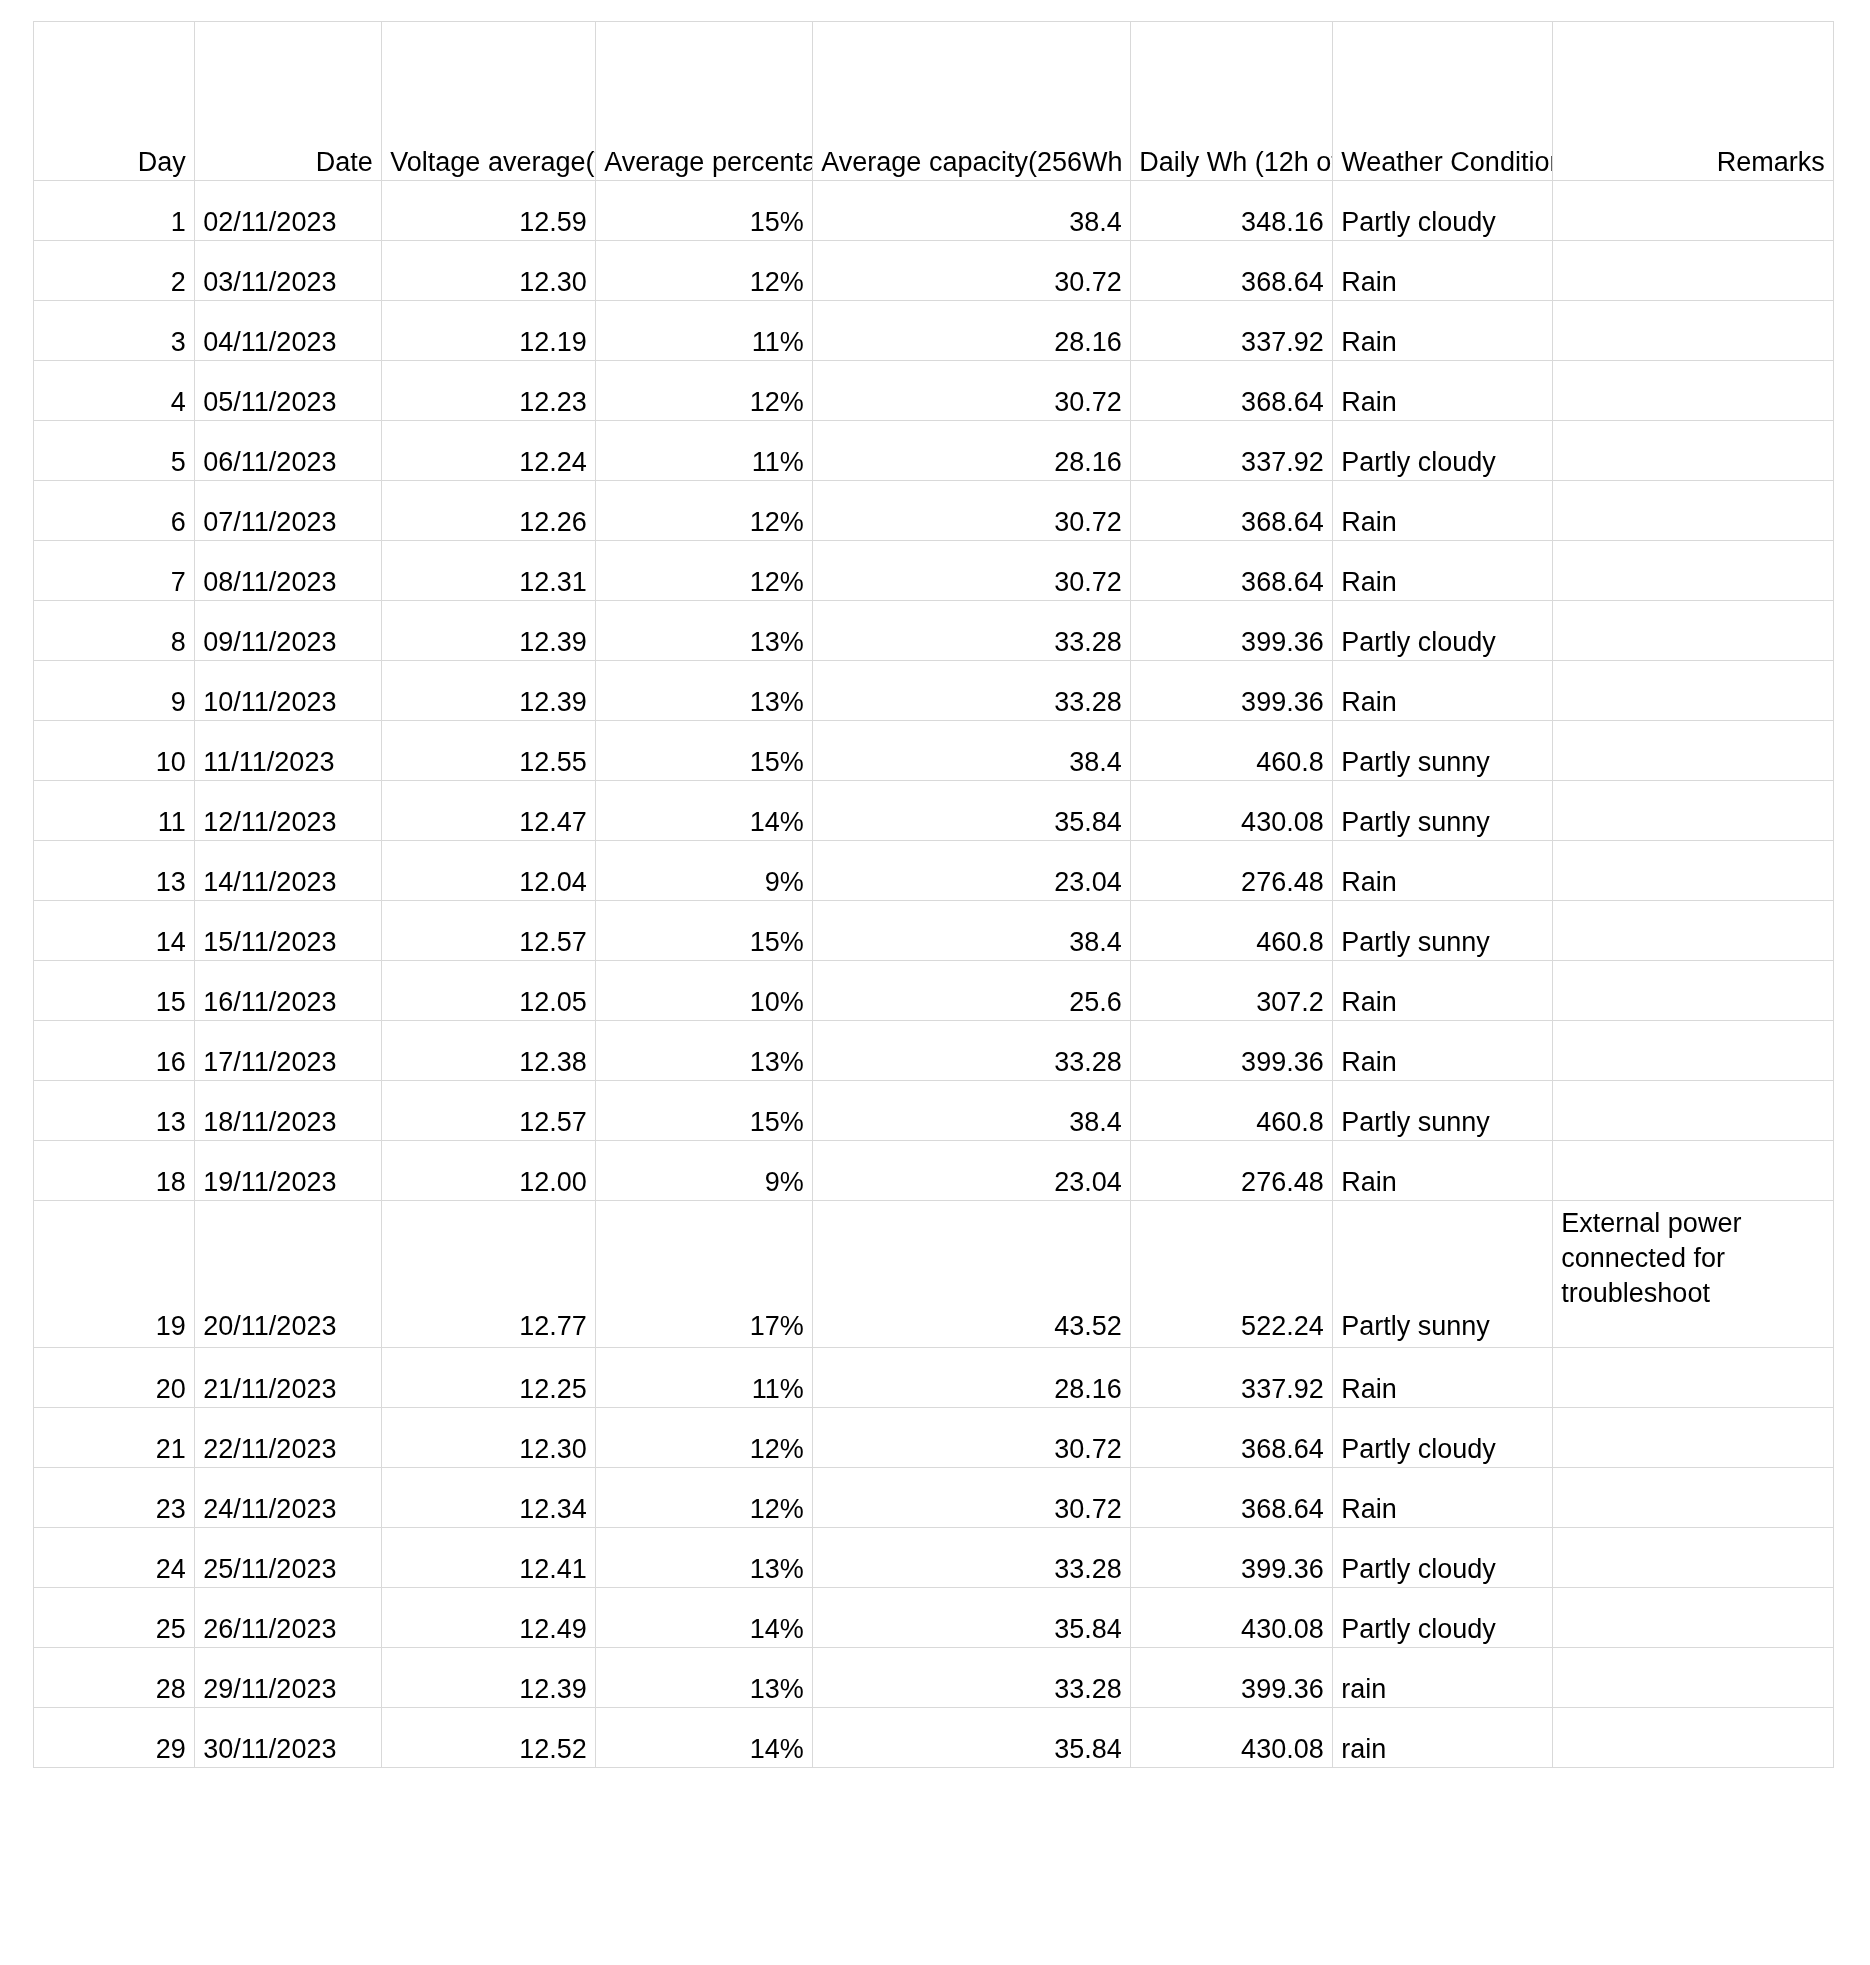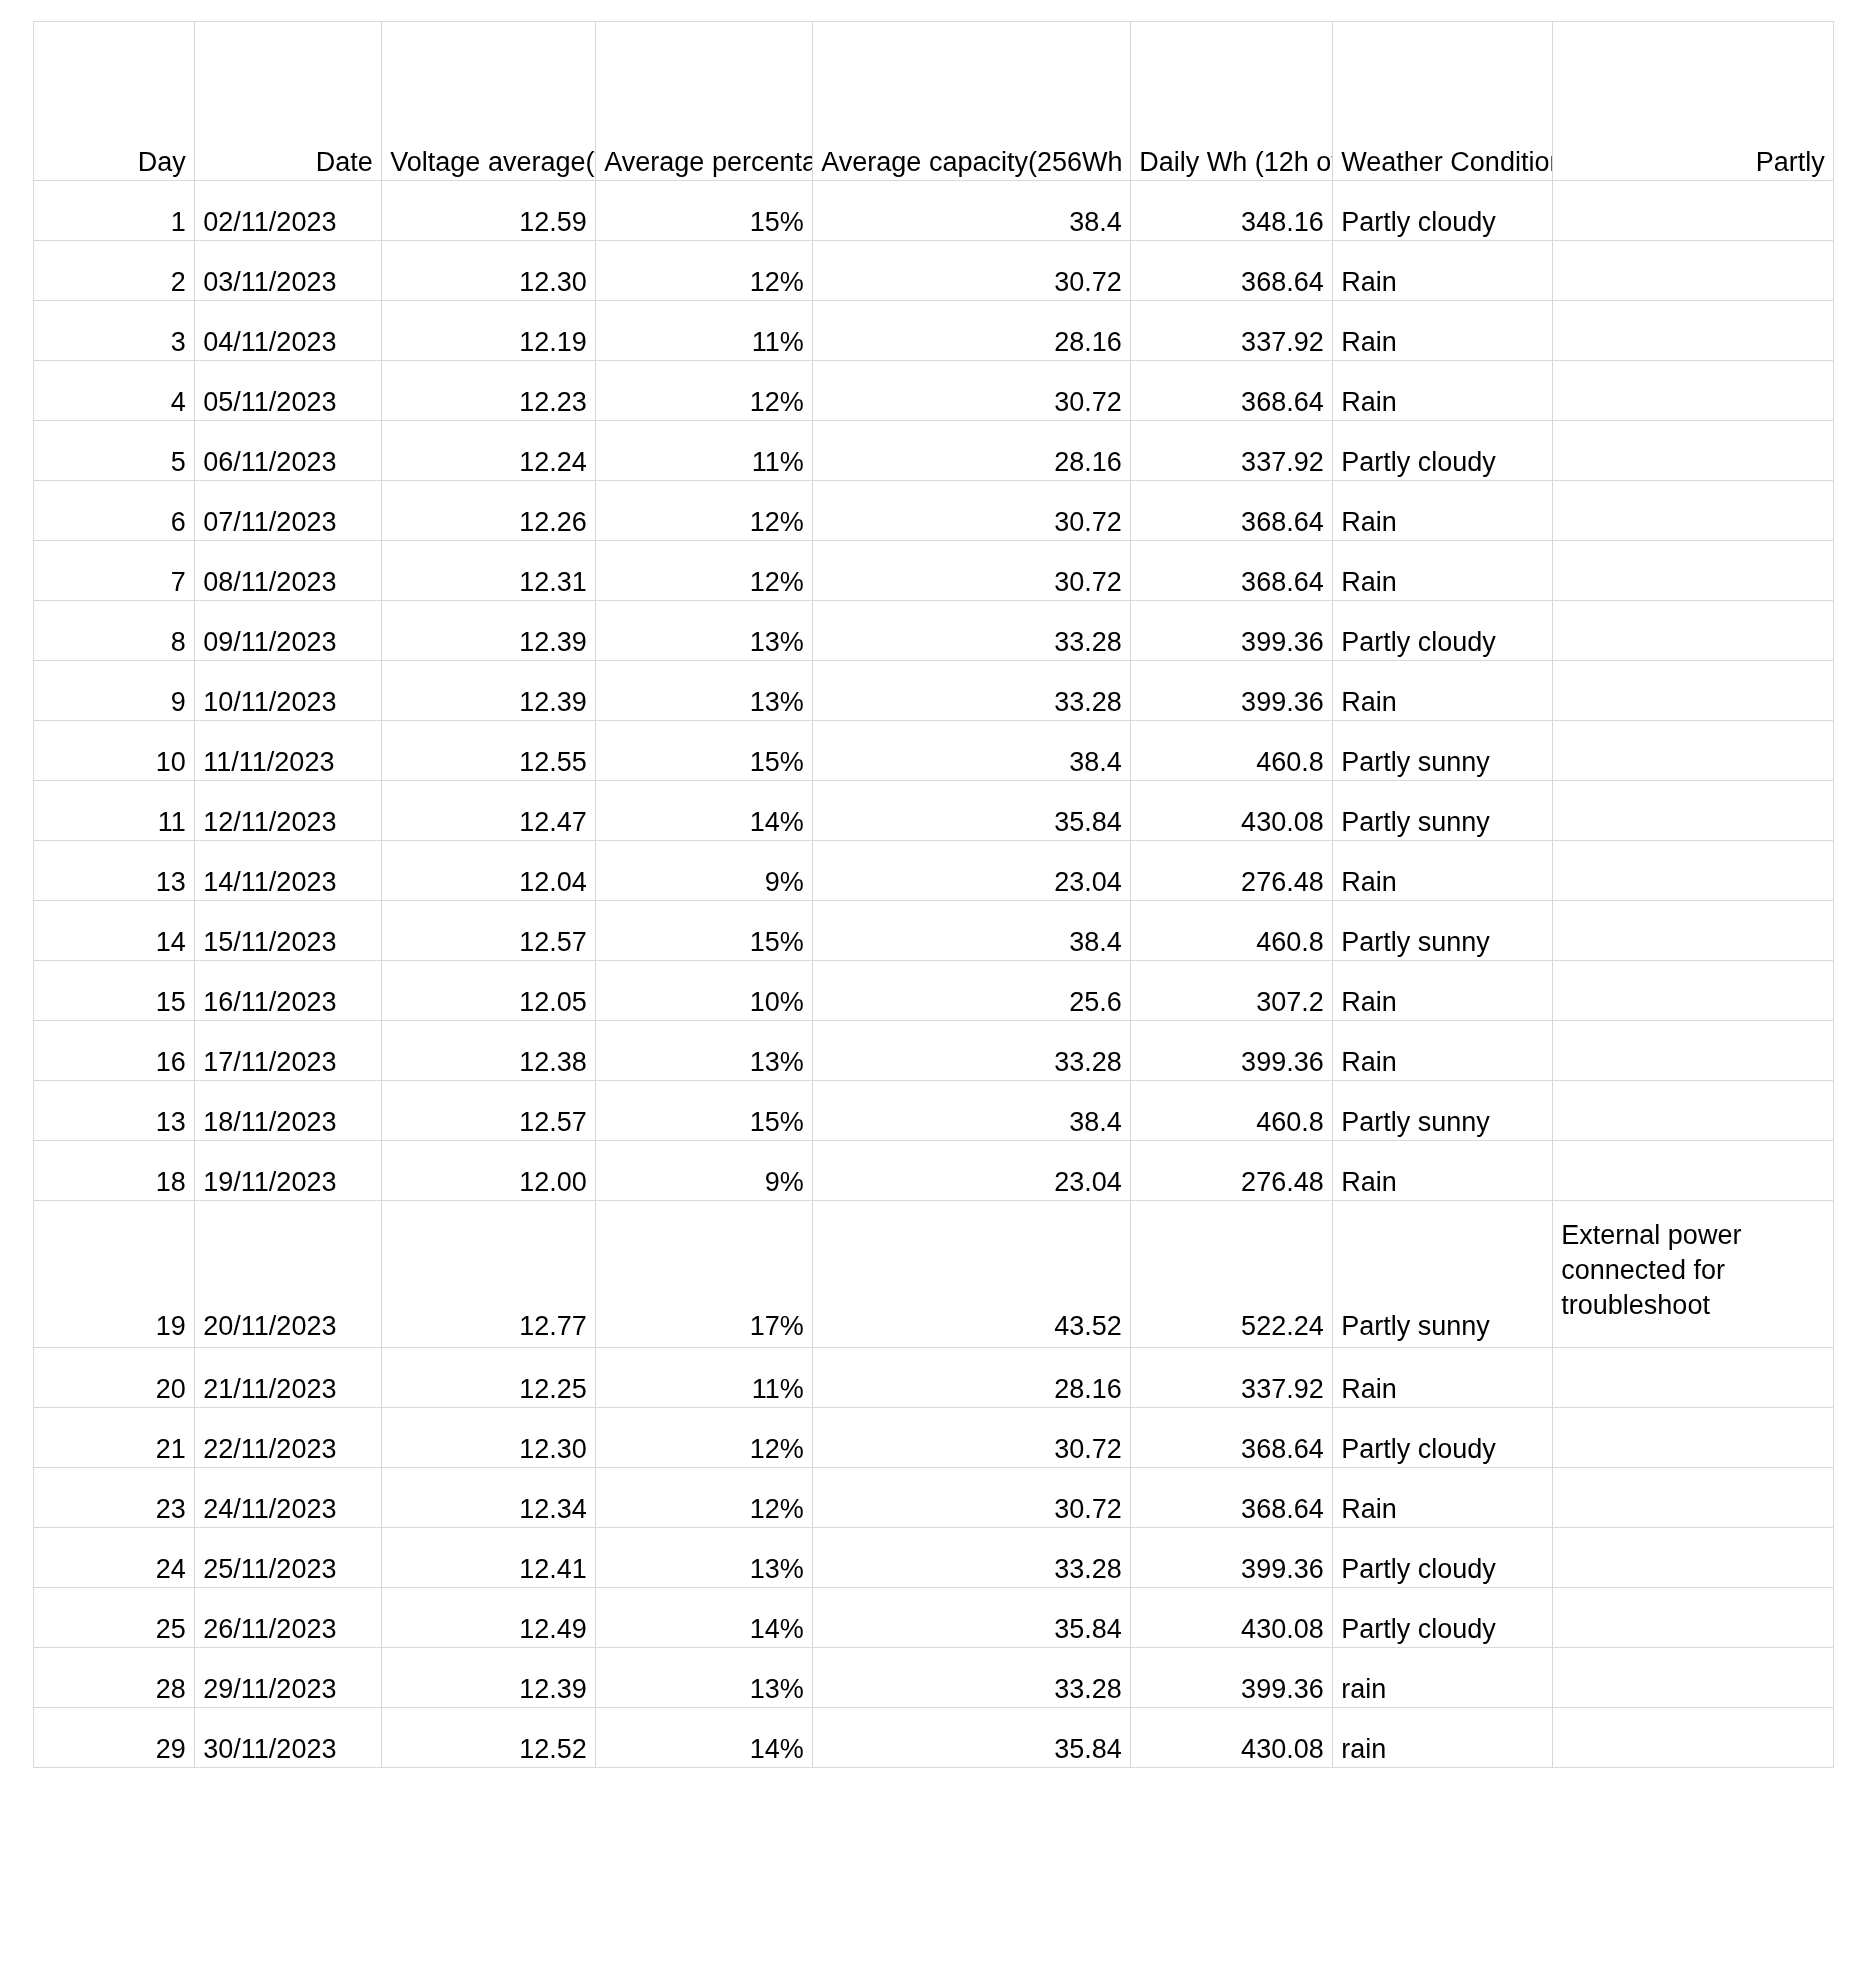--- a/index.html
+++ b/index.html
@@ -68,21 +68,21 @@
 
   
   tbody tr.tall-row td {
     height: 147px;
     vertical-align: bottom;
     padding-bottom: 3.6px;
   }
   tbody tr.tall-row td.remark-cell {
     white-space: normal;
     vertical-align: top;
-    padding-top: 17px;
+    padding-top: 5px;
     line-height: 1.3;
     border-radius: 32px;
   }
 </style>
 </head>
 <body>
 
 <div id="sheet">
   <table class="grid">
     <colgroup>
@@ -97,21 +97,21 @@
     </colgroup>
     <thead>
       <tr>
         <th>Day</th>
         <th>Date</th>
         <th>Voltage average(V)</th>
         <th>Average percentage</th>
         <th>Average capacity(256Wh × percentage) Wh</th>
         <th>Daily Wh (12h of sun)</th>
         <th>Weather Condition</th>
-        <th>Partly</th>
+        <th>Remarks</th>
       </tr>
     </thead>
     <tbody id="tbody">
         <tr class="data-row">
           <td class="num">1</td>
           <td class="txt">02/11/2023</td>
           <td class="num">12.59</td>
           <td class="num">15%</td>
           <td class="num">38.4</td>
           <td class="num">348.16</td>

